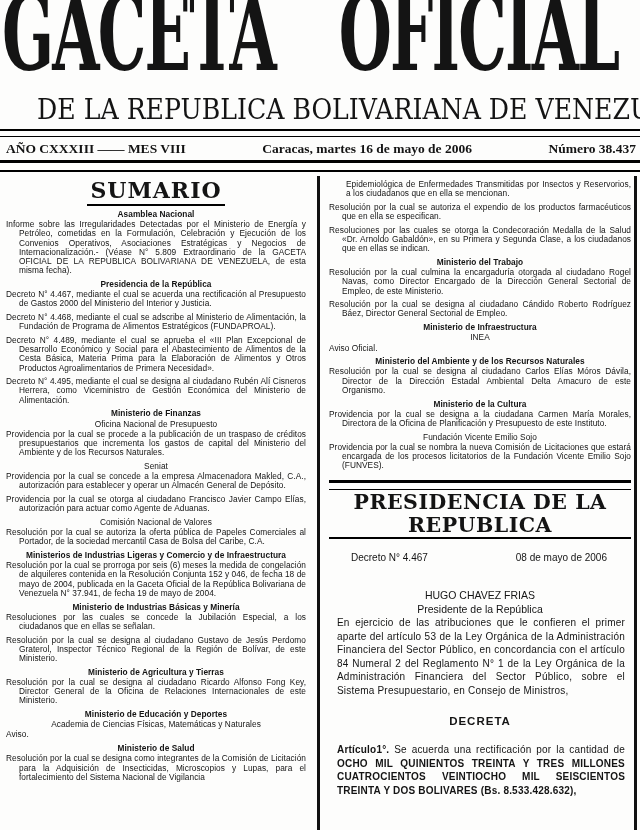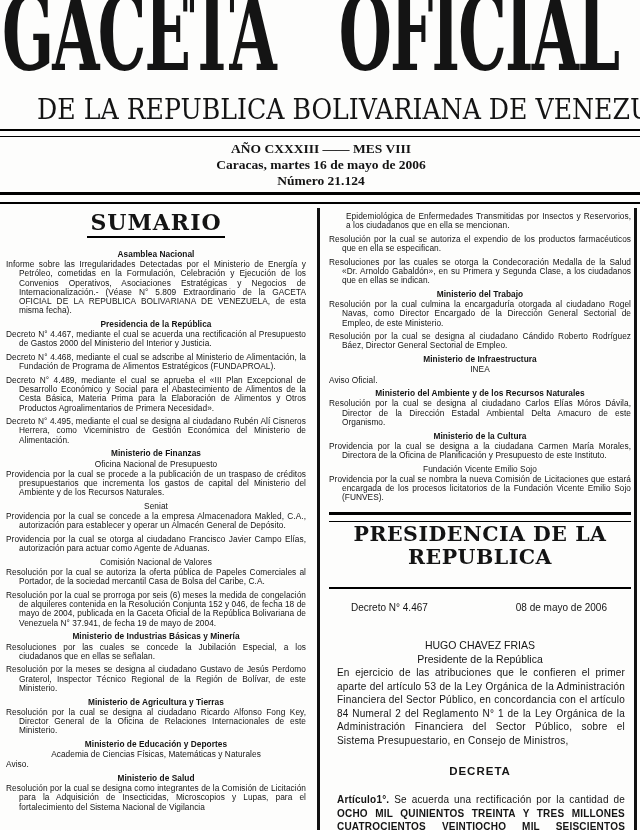--- a/index.html
+++ b/index.html
@@ -19,47 +19,47 @@
   .subtitle-wrap{height:30px;overflow:hidden;text-align:center;}
   .subtitle-text{
     display:inline-block;white-space:nowrap;
     font-family:"DejaVu Serif",serif;font-size:28px;line-height:1;font-weight:normal;
     transform:scaleX(0.9);transform-origin:50% 0;
   }
   .rule-a{height:5px;border-top:2px solid #000;border-bottom:1px solid #000;margin-top:3px;}
   .dateband{
     display:flex;justify-content:space-between;align-items:center;
     padding:4px 4px 3px 6px;
-    font-family:"Liberation Serif",serif;font-weight:bold;font-size:13.5px;flex-direction:column;
+    font-family:"Liberation Serif",serif;font-weight:bold;font-size:13.5px;
   }
   .rule-b{height:7px;border-top:3px solid #000;border-bottom:2px solid #000;}
   
   .page-body{position:relative;height:672px;margin-top:0;}
   .col-divider{position:absolute;left:317px;top:4px;width:2.5px;height:664px;background:#111;}
   .edge-right{position:absolute;left:634px;top:4px;width:3px;height:664px;background:#111;}
   .col-left{position:absolute;left:6px;top:4px;width:300px;height:664px;overflow:hidden;}
   .col-right{position:absolute;left:329px;top:8px;width:302px;height:660px;overflow:hidden;}
   .sumario-title{
-    width:fit-content;margin:1px auto 12px;padding:0 3px 1px;
+    width:fit-content;margin:1px auto 4px;padding:0 3px 1px;
     font-family:"DejaVu Serif",serif;font-weight:bold;font-size:22px;letter-spacing:1px;
     border-bottom:2.5px solid #000;
     text-align:right;
   }
   .e{font-size:8.3px;line-height:9.2px;letter-spacing:0.05px;}
   .p{text-align:justify;padding-left:13px;text-indent:-13px;margin:0 0 4.5px;}
   .c{text-align:justify;padding-left:17px;margin:0 0 4.5px;}
   .h{font-weight:bold;text-align:center;margin:1px 14px 1px;}
   .s{text-align:center;margin:0 0 1px;}
   .f{margin:0 0 4.5px;}
   
   .banner{margin-top:10px;}
   .banner-rule-top{height:6px;border-top:3.5px solid #000;border-bottom:1.5px solid #000;}
   .banner-title{
     text-align:center;font-family:"DejaVu Serif",serif;font-weight:bold;font-size:20.5px;
-    line-height:1.1;padding:1px 0 18px;letter-spacing:0.5px;
+    line-height:1.1;padding:1px 0 0;letter-spacing:0.5px;
   }
   .banner-rule-bottom{height:2.5px;background:#000;}
   .decree-meta{display:flex;justify-content:space-between;padding:13px 24px 0 22px;font-size:10px;}
   .author-block{margin-top:25px;text-align:center;font-weight:normal;font-size:10.5px;line-height:14px;}
   .preamble{padding:0 6px 0 8px;text-align:justify;font-size:10px;line-height:13.5px;letter-spacing:0.2px;}
   .decreta{margin-top:18px;text-align:center;font-weight:bold;font-size:11.5px;letter-spacing:1px;}
   .articulo{margin-top:16px;padding:0 6px 0 8px;text-align:justify;font-size:10px;line-height:13.5px;letter-spacing:0.2px;}
   .b{font-weight:bold;}
 </style>
 </head>
@@ -68,21 +68,21 @@
 <div class="masthead">
   <span class="masthead-text">GACETA OFICIAL</span>
 </div>
 <div class="subtitle-wrap">
   <span class="subtitle-text">DE LA REPUBLICA BOLIVARIANA DE VENEZUELA</span>
 </div>
 <div class="rule-a"></div>
 <div class="dateband">
   <span>AÑO CXXXIII —— MES VIII</span>
   <span>Caracas, martes 16 de mayo de 2006</span>
-  <span>Número 21.124</span>
+  <span>Número 38.437</span>
 </div>
 <div class="rule-b"></div>
 
 <div class="page-body">
   <div class="col-divider"></div>
   <div class="edge-right"></div>
 
   <div class="col-left">
     <div class="sumario-title">SUMARIO</div>
     <div id="left-entries">
@@ -94,24 +94,25 @@
         <div class="e p">Decreto N° 4.489, mediante el cual se aprueba el «III Plan Excepcional de Desarrollo Económico y Social para el Abastecimiento de Alimentos de la Cesta Básica, Materia Prima para la Elaboración de Alimentos y Otros Productos Agroalimentarios de Primera Necesidad».</div>
         <div class="e p">Decreto N° 4.495, mediante el cual se designa al ciudadano Rubén Alí Cisneros Herrera, como Viceministro de Gestión Económica del Ministerio de Alimentación.</div>
         <div class="e h">Ministerio de Finanzas</div>
         <div class="e s">Oficina Nacional de Presupuesto</div>
         <div class="e p">Providencia por la cual se procede a la publicación de un traspaso de créditos presupuestarios que incrementa los gastos de capital del Ministerio del Ambiente y de los Recursos Naturales.</div>
         <div class="e s">Seniat</div>
         <div class="e p">Providencia por la cual se concede a la empresa Almacenadora Makled, C.A., autorización para establecer y operar un Almacén General de Depósito.</div>
         <div class="e p">Providencia por la cual se otorga al ciudadano Francisco Javier Campo Elías, autorización para actuar como Agente de Aduanas.</div>
         <div class="e s">Comisión Nacional de Valores</div>
         <div class="e p">Resolución por la cual se autoriza la oferta pública de Papeles Comerciales al Portador, de la sociedad mercantil Casa de Bolsa del Caribe, C.A.</div>
+        <div class="e h">Ministerios de Industrias Ligeras y Comercio y de Infraestructura</div>
         <div class="e p">Resolución por la cual se prorroga por seis (6) meses la medida de congelación de alquileres contenida en la Resolución Conjunta 152 y 046, de fecha 18 de mayo de 2004, publicada en la Gaceta Oficial de la República Bolivariana de Venezuela N° 37.941, de fecha 19 de mayo de 2004.</div>
         <div class="e h">Ministerio de Industrias Básicas y Minería</div>
         <div class="e p">Resoluciones por las cuales se concede la Jubilación Especial, a los ciudadanos que en ellas se señalan.</div>
-        <div class="e p">Resolución por la meses se designa al ciudadano Gustavo de Jesús Perdomo Graterol, Inspector Técnico Regional de la Región de Bolívar, de este Ministerio.</div>
+        <div class="e p">Resolución por la cual se designa al ciudadano Gustavo de Jesús Perdomo Graterol, Inspector Técnico Regional de la Región de Bolívar, de este Ministerio.</div>
         <div class="e h">Ministerio de Agricultura y Tierras</div>
         <div class="e p">Resolución por la cual se designa al ciudadano Ricardo Alfonso Fong Key, Director General de la Oficina de Relaciones Internacionales de este Ministerio.</div>
         <div class="e h">Ministerio de Educación y Deportes</div>
         <div class="e s">Academia de Ciencias Físicas, Matemáticas y Naturales</div>
         <div class="e f">Aviso.</div>
         <div class="e h">Ministerio de Salud</div>
         <div class="e p">Resolución por la cual se designa como integrantes de la Comisión de Licitación para la Adquisición de Insecticidas, Microscopios y Lupas, para el fortalecimiento del Sistema Nacional de Vigilancia</div>
       </div>
   </div>
 

